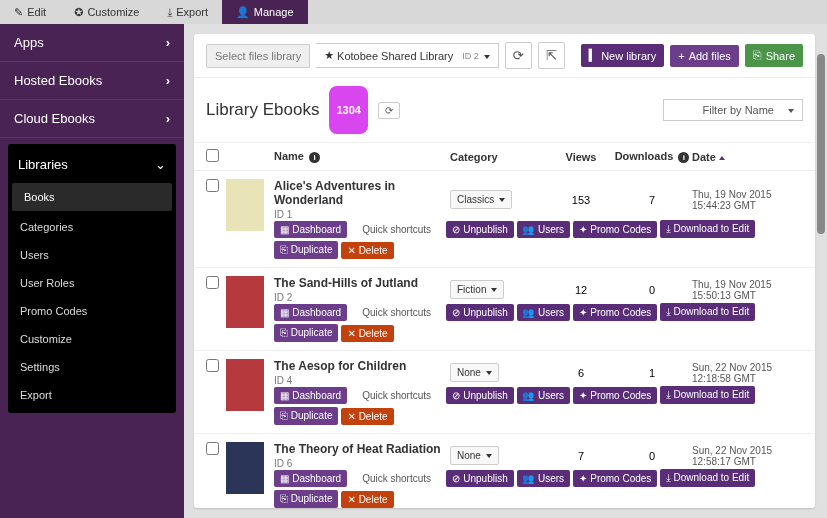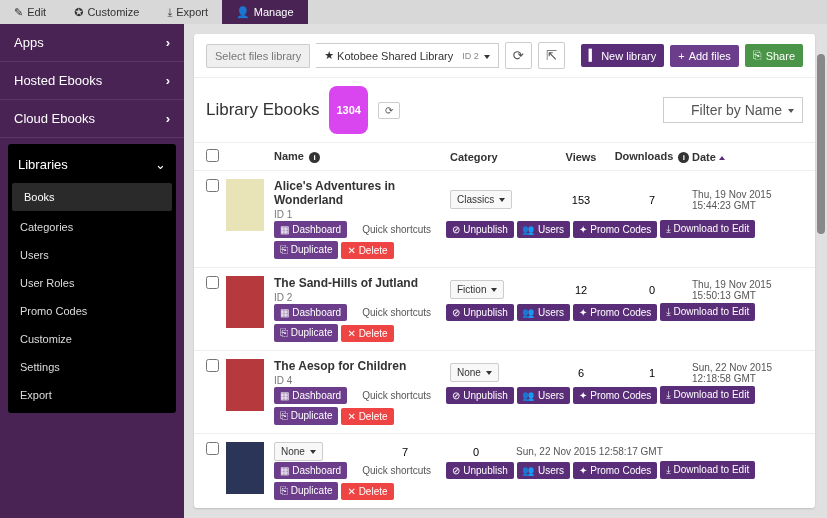--- a/index.html
+++ b/index.html
@@ -20,26 +20,26 @@
 .panel { background: #fff; border-radius: 3px; box-shadow: 0 1px 2px rgba(0,0,0,0.15); height: 100%; overflow: hidden; margin-right: 12px; }
 .toolbar { display: flex; padding: 8px 12px; align-items: center; gap: 6px; border-bottom: 1px solid #eee; }
 .lib-sel { background: #efefef; border: 1px solid #ccc; padding: 5px 8px; font-size: 11px; color: #777; border-radius: 2px 0 0 2px; }
 .lib-name { border: 1px solid #ccc; padding: 5px 8px; font-size: 11px; color: #333; border-left: none; display: flex; align-items: center; gap: 3px; }
 .btn { padding: 5px 8px; border-radius: 2px; font-size: 11px; color: #fff; cursor: pointer; display: inline-flex; align-items: center; gap: 4px; border: none; }
 .btn-sm { padding: 3px 6px; font-size: 10px; }
 .btn-icon { border: 1px solid #ccc; background: #fff; color: #555; padding: 5px 7px; cursor: pointer; border-radius: 2px; }
 .btn-purple { background: #6b3d8a; }
 .btn-purple-d { background: #5a2d78; }
 .btn-green { background: #4a9548; }
-.btn-red { background: #ef4444; }
+.btn-red { background: #c2410c; }
 .spacer { flex: 1; }
 .header-row { display: flex; padding: 8px 12px; align-items: center; gap: 10px; }
 .title { font-size: 17px; color: #333; }
 .badge { background: #d946ef; color: #fff; padding: 18px 7px; border-radius: 8px; font-size: 11px; font-weight: bold; }
-.filter-box { margin-left: auto; border: 1px solid #ccc; padding: 4px 8px; font-size: 14px; color: #555; display: flex; align-items: center; gap: 4px; width: 140px; justify-content: space-between; }
+.filter-box { margin-left: auto; border: 1px solid #ccc; padding: 4px 8px; font-size: 11px; color: #555; display: flex; align-items: center; gap: 12px; width: 140px; justify-content: space-between; }
 .thead { display: flex; padding: 6px 12px; border-top: 1px solid #eee; border-bottom: 1px solid #eee; font-size: 11px; font-weight: bold; color: #333; align-items: center; }
 .col-chk { width: 20px; }
 .col-cover { width: 48px; }
 .col-name { width: 176px; }
 .col-cat { width: 100px; }
 .col-views { width: 62px; text-align: center; }
 .col-dl { width: 80px; text-align: center; }
 .col-date { flex: 1; }
 .rows { overflow-y: auto; height: calc(100% - 122px); }
 .row { display: flex; padding: 8px 12px; border-bottom: 1px solid #eee; font-size: 11px; align-items: flex-start; }
@@ -253,20 +253,24 @@
               </div>
             </div>
           </div>
           <div class="row">
             <div class="col-chk"><input type="checkbox" style=""></div>
             <div class="col-cover">
               <div class="cover" style="background:#2a3558"></div>
             </div>
             <div class="row-main">
               <div class="row-top">
+                <div class="col-name" style="width:176px">
+                  <div class="book-title">The Theory of Heat Radiation</div>
+                  <div class="book-id">ID 6</div>
+                </div>
                 <div class="col-cat"><span class="sel">None <span class="caret"></span></span></div>
                 <div class="col-views">7</div>
                 <div class="col-dl">0</div>
                 <div class="col-date" style="font-size:10px;color:#555">Sun, 22 Nov 2015 12:58:17 GMT</div>
               </div>
               <div class="row-actions">
                 <button class="btn btn-sm btn-purple">▦ Dashboard</button>
                 <span class="qs">Quick shortcuts</span>
                 <button class="btn btn-sm btn-purple-d">⊘ Unpublish</button>
                 <button class="btn btn-sm btn-purple-d">👥 Users</button>

